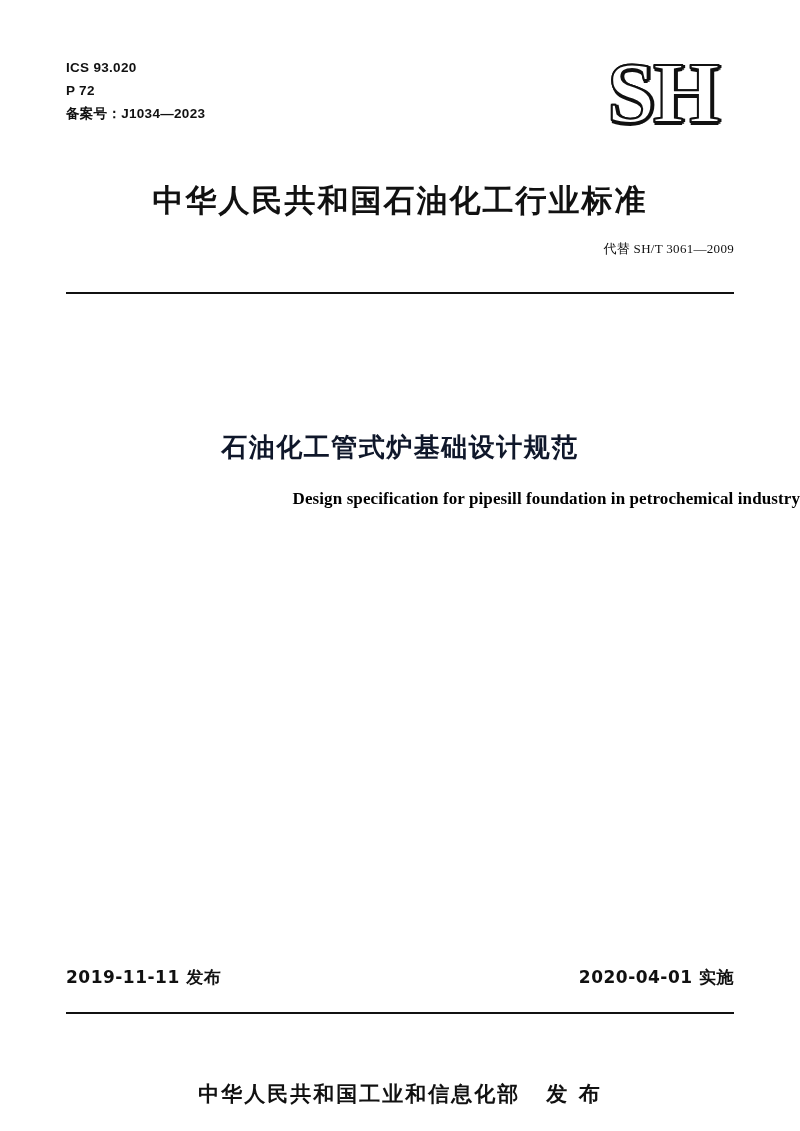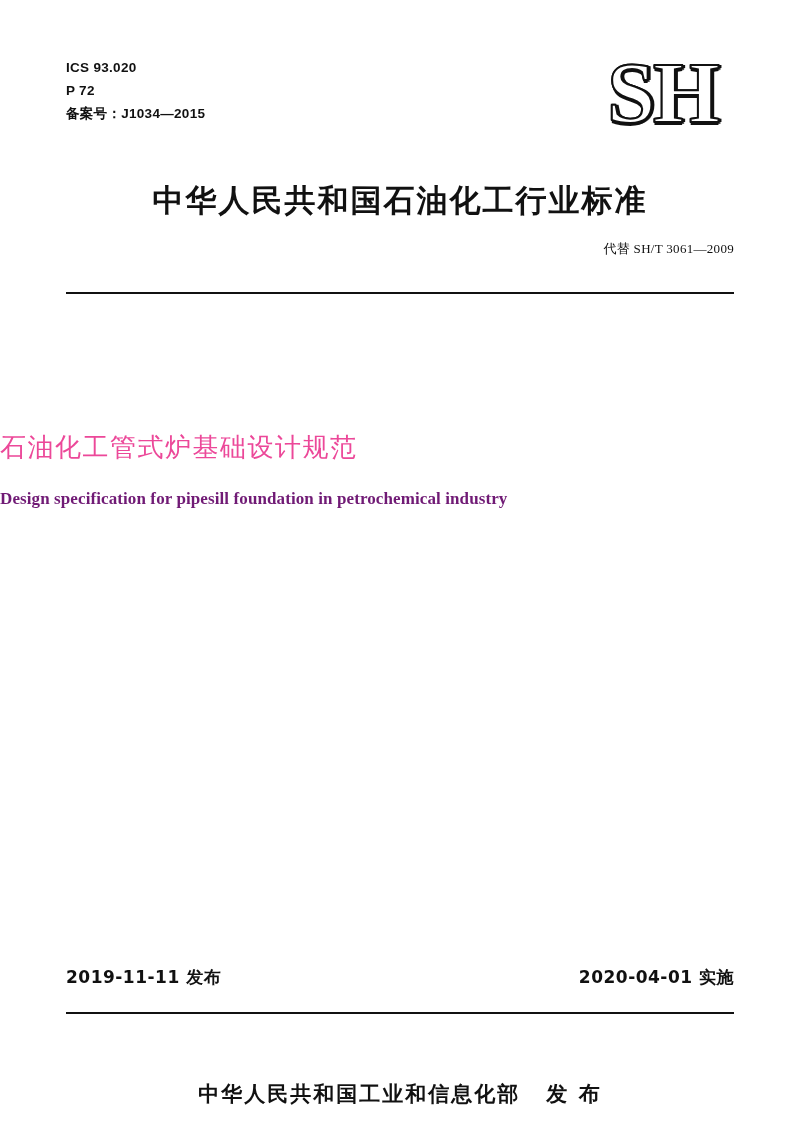--- a/index.html
+++ b/index.html
@@ -107,36 +107,37 @@
     right: 66px;
     top: 1012px;
     border-top: 2.2px solid #111;
   }
 
   
   .doc-title-cn {
     position: absolute;
     left: 0; right: 0;
     top: 430px;
-    font-family: "DejaVu Sans", sans-serif;
-    font-weight: normal;
+    text-align: center;
+    font-family: "DejaVu Sans", sans-serif;
+    font-weight: bold;
     font-size: 26px;
     letter-spacing: 1.5px;
-    color: #ec4899;
+    color: #0f172a;
   }
   .doc-title-en {
     position: absolute;
-    left: 0; right: 8px;
+    left: 0; right: 0;
     top: 489px;
-    text-align: left;
+    text-align: right;
     font-family: "Liberation Serif", serif;
     font-weight: bold;
     font-size: 17px;
     letter-spacing: 0.1px;
-    color: #701a75;
+    color: #000000;
   }
 
   
   .dates {
     position: absolute;
     left: 66px;
     right: 66px;
     top: 966px;
     display: flex;
     justify-content: space-between;
@@ -168,21 +169,21 @@
 </style>
 </head>
 <body>
 
 <div class="page">
 
   <div class="header-block">
     <div class="codes">
       <div>ICS 93.020</div>
       <div>P 72</div>
-      <div>备案号：J1034—2015</div>
+      <div>备案号：J1034—2023</div>
     </div>
     <div class="sh-logo">SH</div>
   </div>
 
   <div class="std-title">中华人民共和国石油化工行业标准</div>
 
   <div class="std-number-block">
     <div class="std-replace">代替 SH/T 3061—2009</div>
   </div>
 

